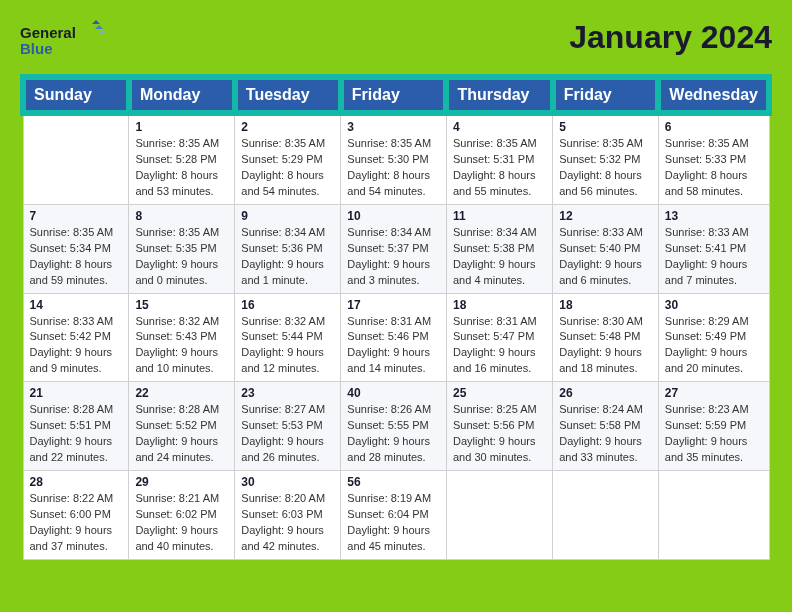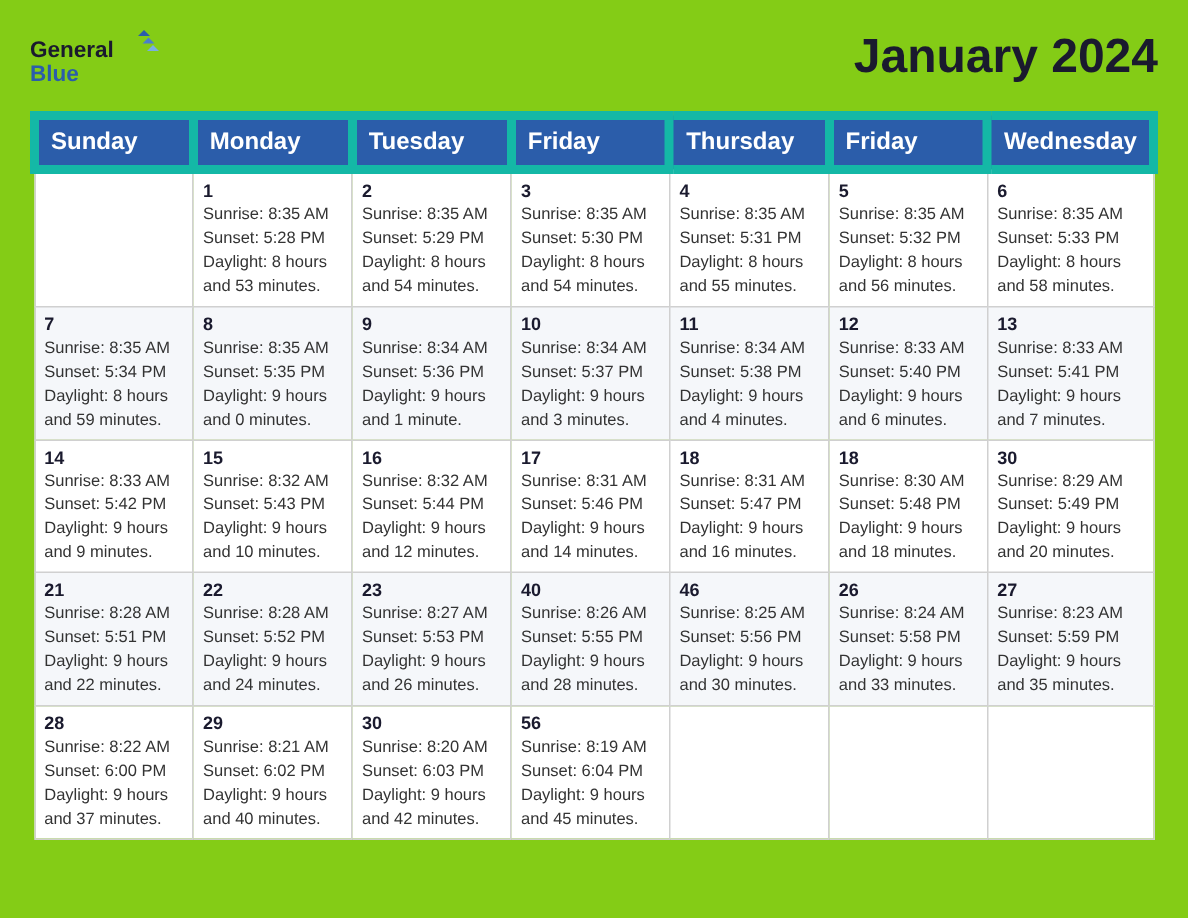--- a/index.html
+++ b/index.html
@@ -214,21 +214,21 @@
           </td>
           <td>
             <span class="day-number">23</span>
             <div class="day-info">Sunrise: 8:27 AM<br>Sunset: 5:53 PM<br>Daylight: 9 hours<br>and 26 minutes.</div>
           </td>
           <td>
             <span class="day-number">40</span>
             <div class="day-info">Sunrise: 8:26 AM<br>Sunset: 5:55 PM<br>Daylight: 9 hours<br>and 28 minutes.</div>
           </td>
           <td>
-            <span class="day-number">46</span>
+            <span class="day-number">25</span>
             <div class="day-info">Sunrise: 8:25 AM<br>Sunset: 5:56 PM<br>Daylight: 9 hours<br>and 30 minutes.</div>
           </td>
           <td>
             <span class="day-number">26</span>
             <div class="day-info">Sunrise: 8:24 AM<br>Sunset: 5:58 PM<br>Daylight: 9 hours<br>and 33 minutes.</div>
           </td>
           <td>
             <span class="day-number">27</span>
             <div class="day-info">Sunrise: 8:23 AM<br>Sunset: 5:59 PM<br>Daylight: 9 hours<br>and 35 minutes.</div>
           </td>

